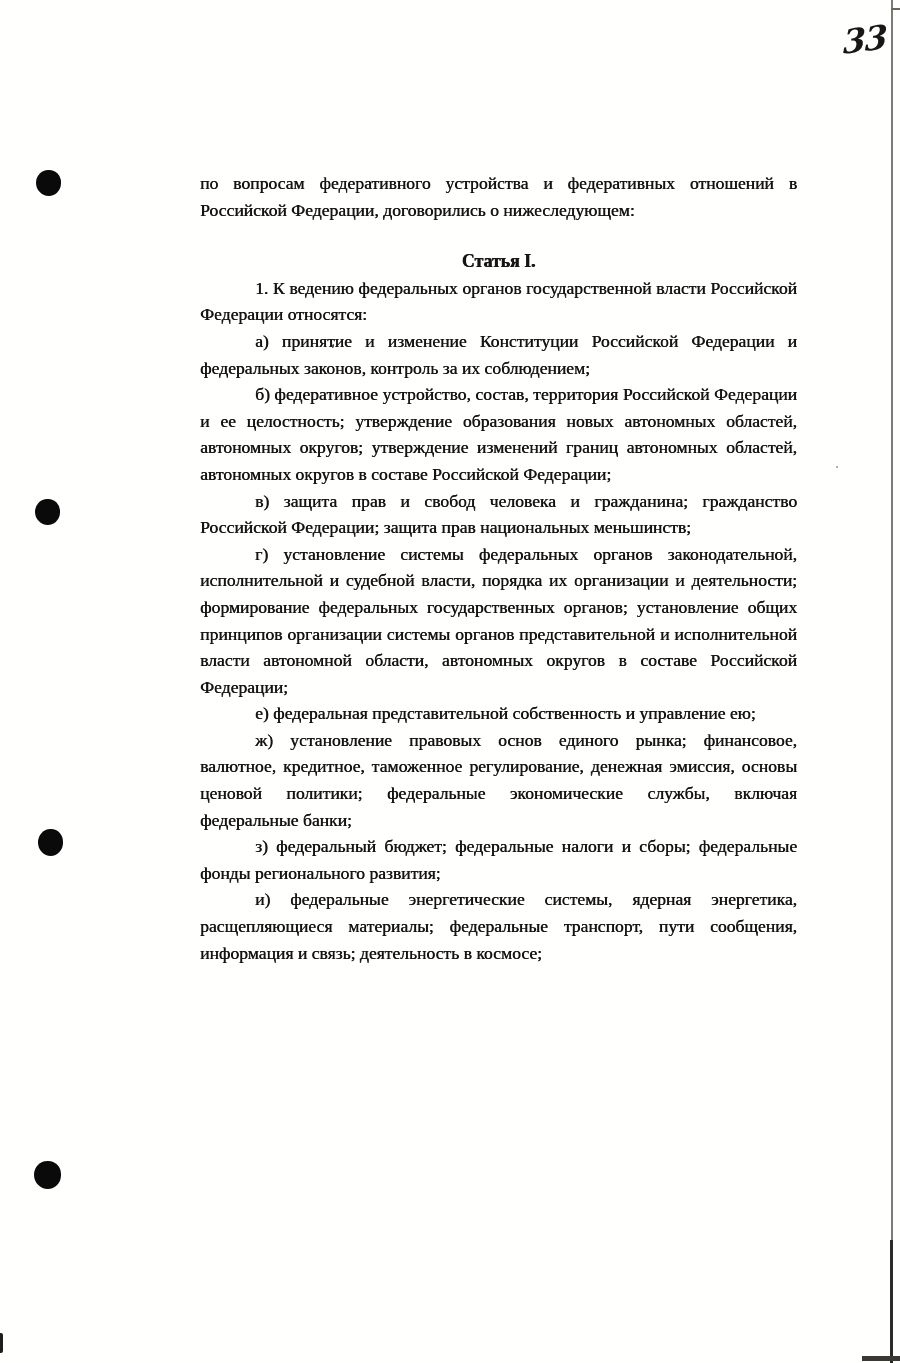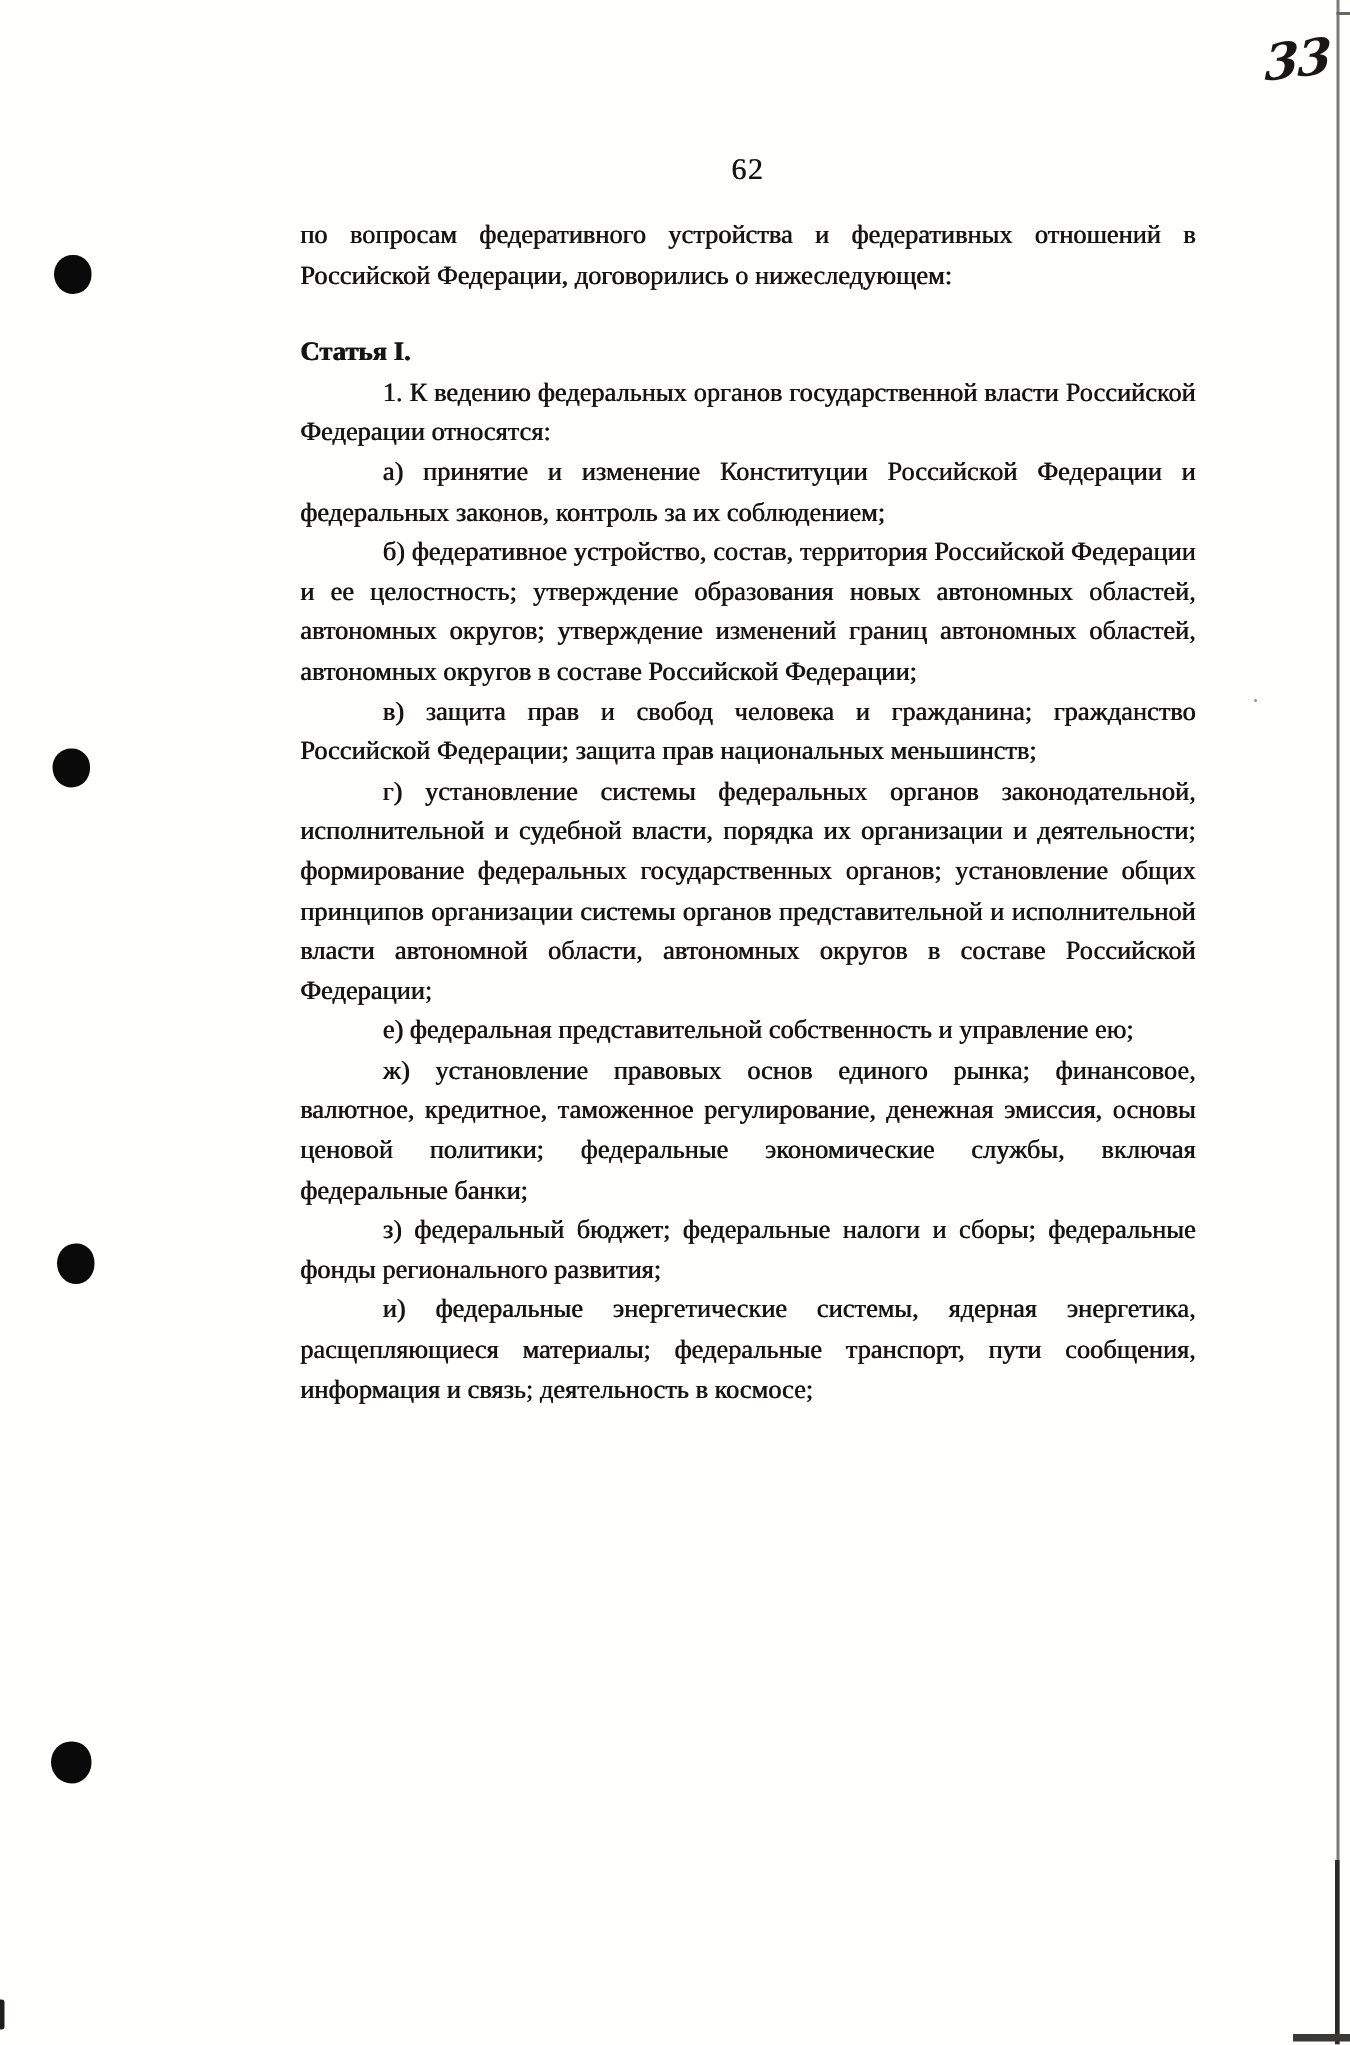--- a/index.html
+++ b/index.html
@@ -34,31 +34,31 @@
     font-weight: bold;
     font-size: 33px;
     color: #191715;
     transform: rotate(-7deg) skewX(-8deg);
     transform-origin: center;
     letter-spacing: -1px;
   }
   
   .text-block {
     position: absolute;
-    left: 200px; top: 143px; width: 597px;
+    left: 200px; top: 170px; width: 597px;
     font-size: 17.6px;
     line-height: 26.6px;
     color: #171513;
     text-align: justify;
     text-shadow: 0.45px 0 0 currentColor; 
   }
   .intro { margin: 0; text-indent: 0; }
   .article-title {
     margin: 25px 0 0 0;
-    text-align: left;
+    text-align: center;
     font-size: 17.8px;
     font-weight: bold;
     text-shadow: 0.6px 0 0 currentColor;
   }
   .para { margin: 0; text-indent: 55px; }
   
   .punch-dot {
     position: absolute;
     background: #0a0a0a;
     border-radius: 50% 48% 50% 52%;
@@ -100,21 +100,20 @@
     border-radius: 50%;
   }
   .speck-1 { left: 332px; top: 344px; width: 2px; height: 4px; transform: rotate(15deg); }
   .speck-2 { left: 836px; top: 466px; width: 2px; height: 2px; opacity: .6; }
 </style>
 </head>
 <body>
 
 <div class="page">
 
-  <div class="page-number">62</div>
 
   <div class="handwritten-note">33</div>
 
   <main class="text-block">
     <p class="intro">по вопросам федеративного устройства и федеративных отношений в Российской Федерации, договорились о нижеследующем:</p>
     <h3 class="article-title">Статья I.</h3>
     <div id="paragraphs">
         <p class="para">1. К ведению федеральных органов государственной власти Российской Федерации относятся:</p>
         <p class="para">а) принятие и изменение Конституции Российской Федерации и федеральных законов, контроль за их соблюдением;</p>
         <p class="para">б) федеративное устройство, состав, территория Российской Федерации и ее целостность; утверждение образования новых автономных областей, автономных округов; утверждение изменений границ автономных областей, автономных округов в составе Российской Федерации;</p>

